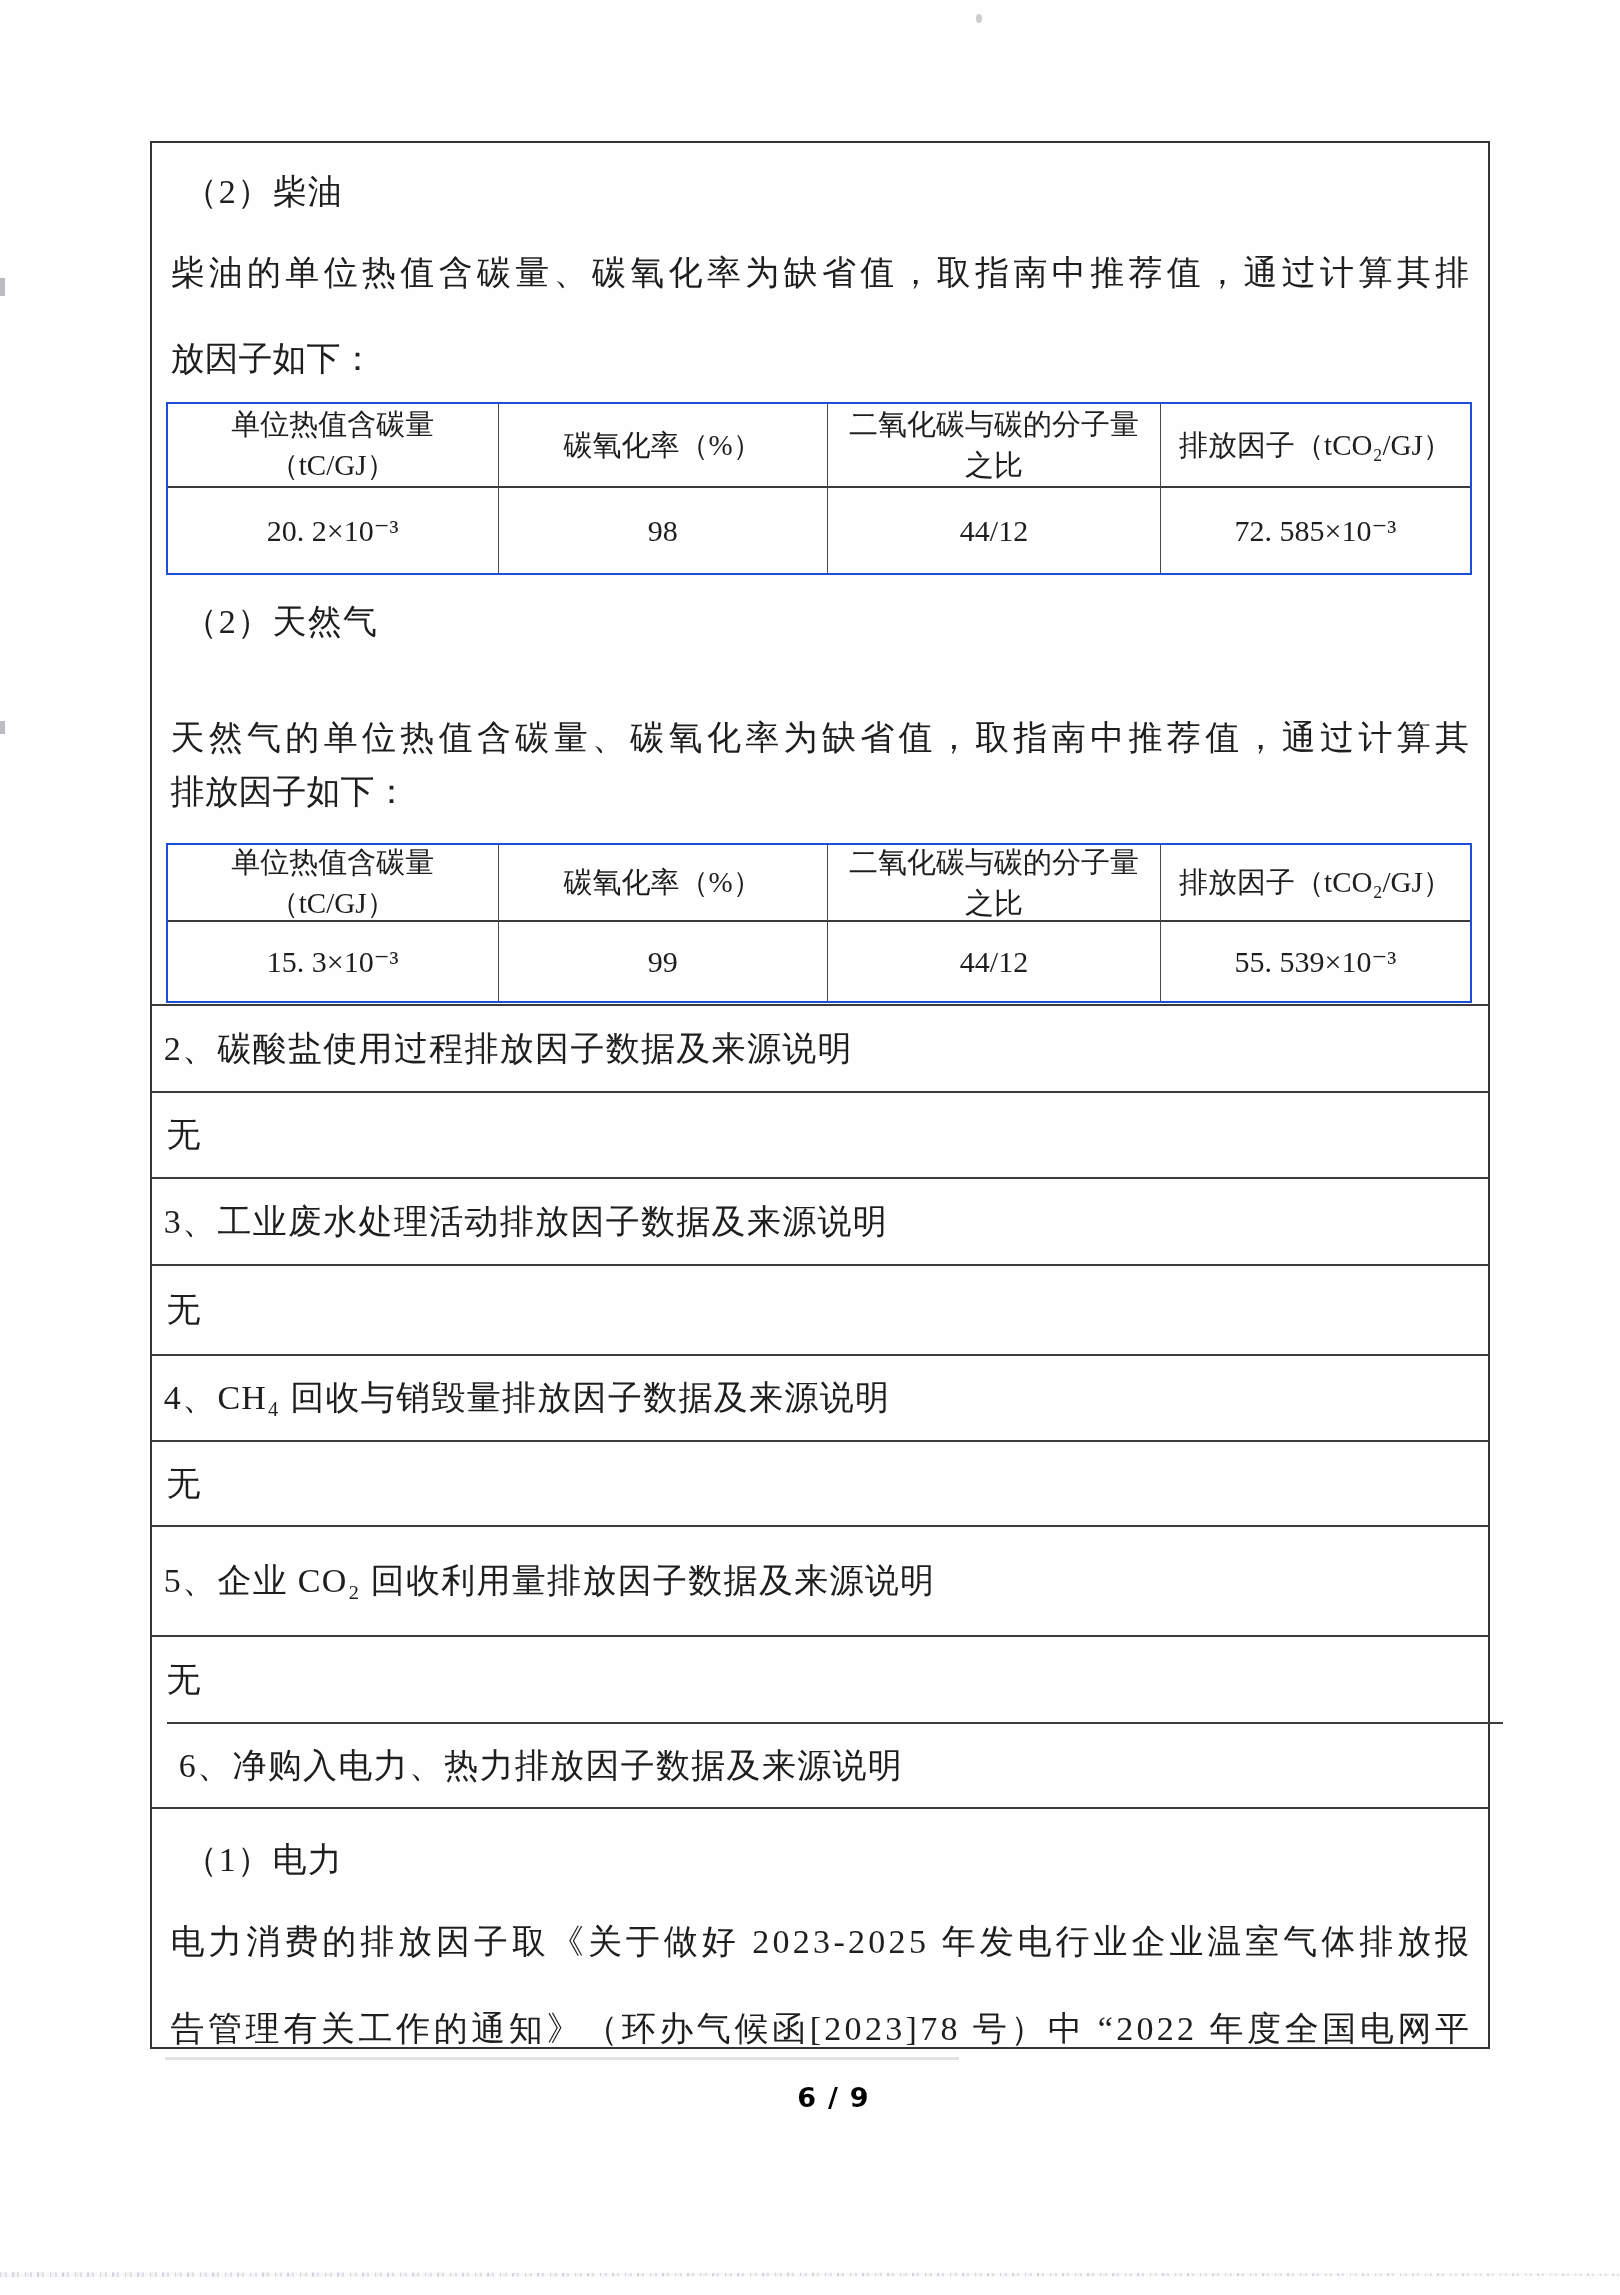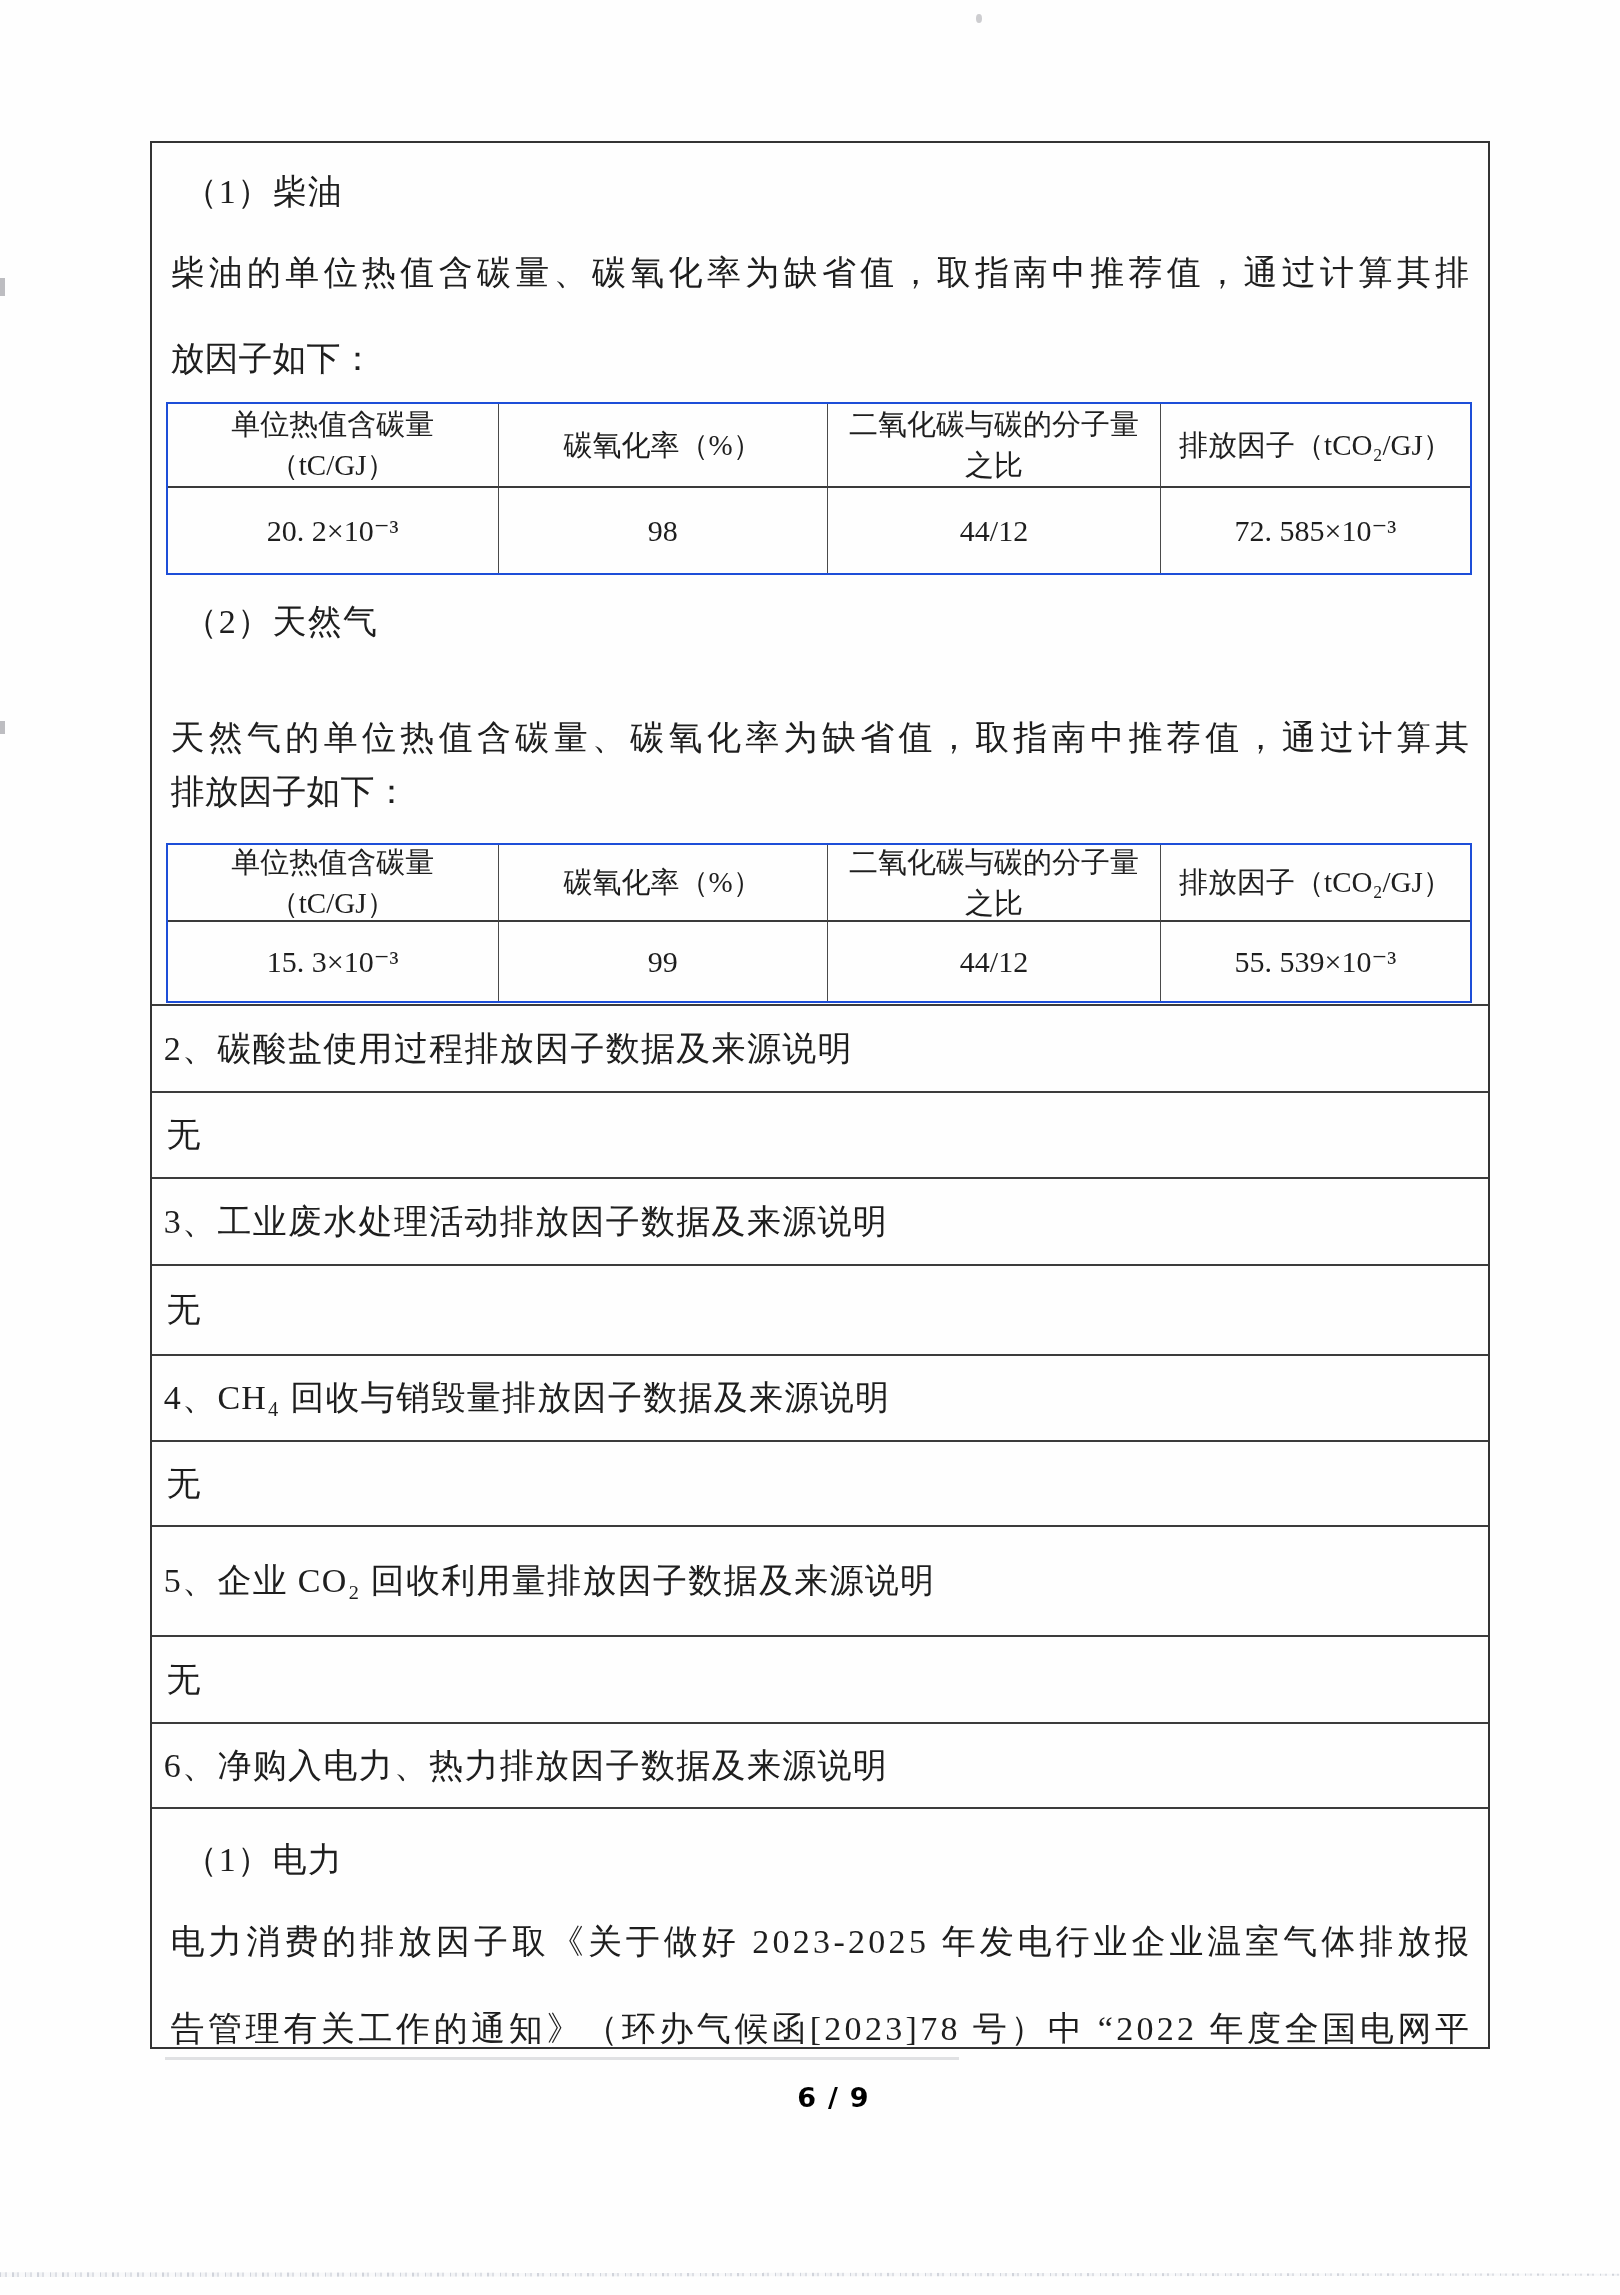--- a/index.html
+++ b/index.html
@@ -140,21 +140,21 @@
 </style>
 </head>
 <body>
 
 <div class="page">
 
   <div class="content-box">
 
     <div class="row row-fuels">
 
-      <div class="subheading" style="top:26px;">（1）柴油</div>
+      <div class="subheading" style="top:26px;">（2）柴油</div>
 
       <div class="para fill" style="top:110px;">柴油的单位热值含碳量、碳氧化率为缺省值，取指南中推荐值，通过计算其排</div>
 
       <div class="para" style="top:196px;">放因子如下：</div>
 
       <div class="factor-table" style="top:259px; height:173px; grid-template-rows:84px 1fr;">
         <div class="ft-cell ft-head">单位热值含碳量
 （tC/GJ）</div>
         <div class="ft-cell ft-head">碳氧化率（%）</div>
         <div class="ft-cell ft-head">二氧化碳与碳的分子量
@@ -207,21 +207,21 @@
       <span>无</span>
     </div>
 
     <div class="row divided row-label" style="height:110px;">
       <span>5、企业 CO₂ 回收利用量排放因子数据及来源说明</span>
     </div>
     <div class="row divided row-none" style="height:87px;">
       <span>无</span>
     </div>
 
-    <div class="row divided row-label" style="height:85px;">
+    <div class="row divided row-label" style="height:85px;margin-left:15px;">
       <span>6、净购入电力、热力排放因子数据及来源说明</span>
     </div>
 
     <div class="row divided row-elec">
       <div class="subheading" style="top:27.6px;">（1）电力</div>
       <div class="para fill" style="top:113px;">电力消费的排放因子取《关于做好 2023-2025 年发电行业企业温室气体排放报</div>
       <div class="para fill" style="top:200px;">告管理有关工作的通知》（环办气候函[2023]78 号）中 “2022 年度全国电网平</div>
     </div>
 
   </div>

